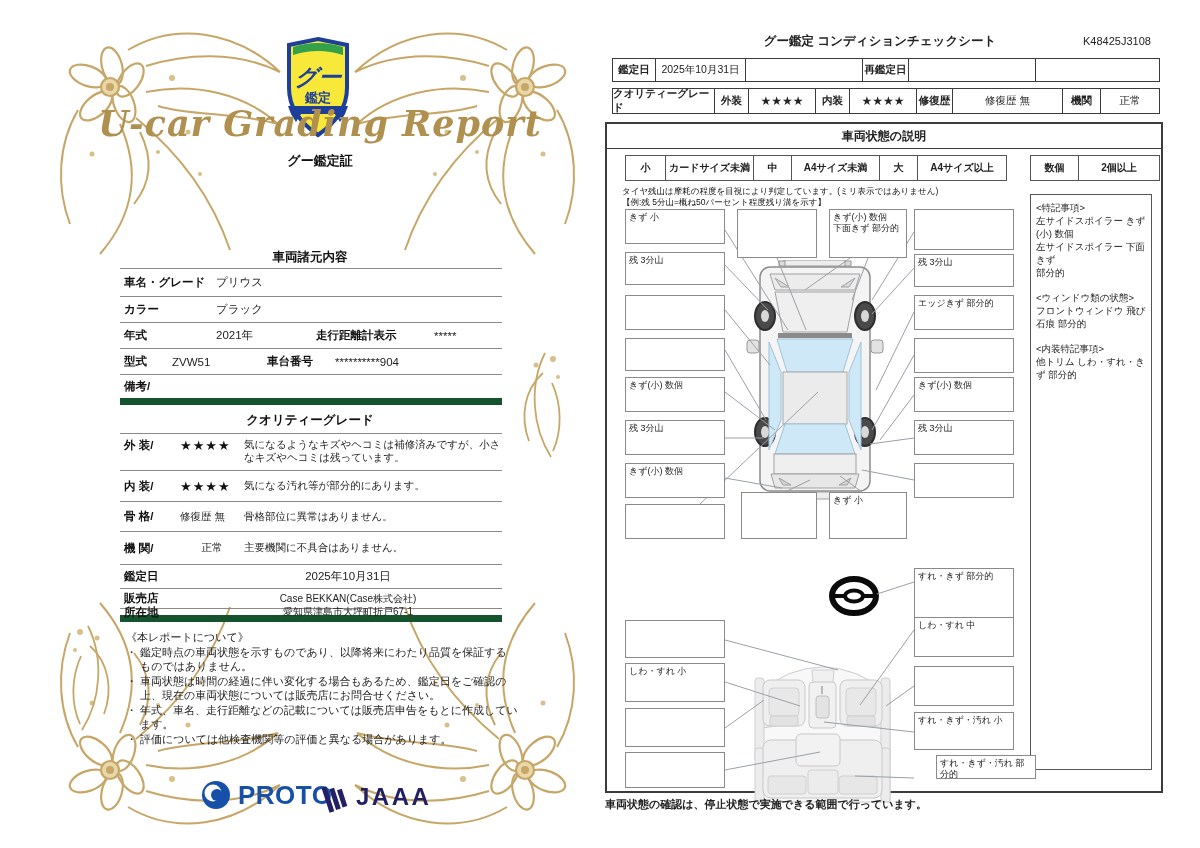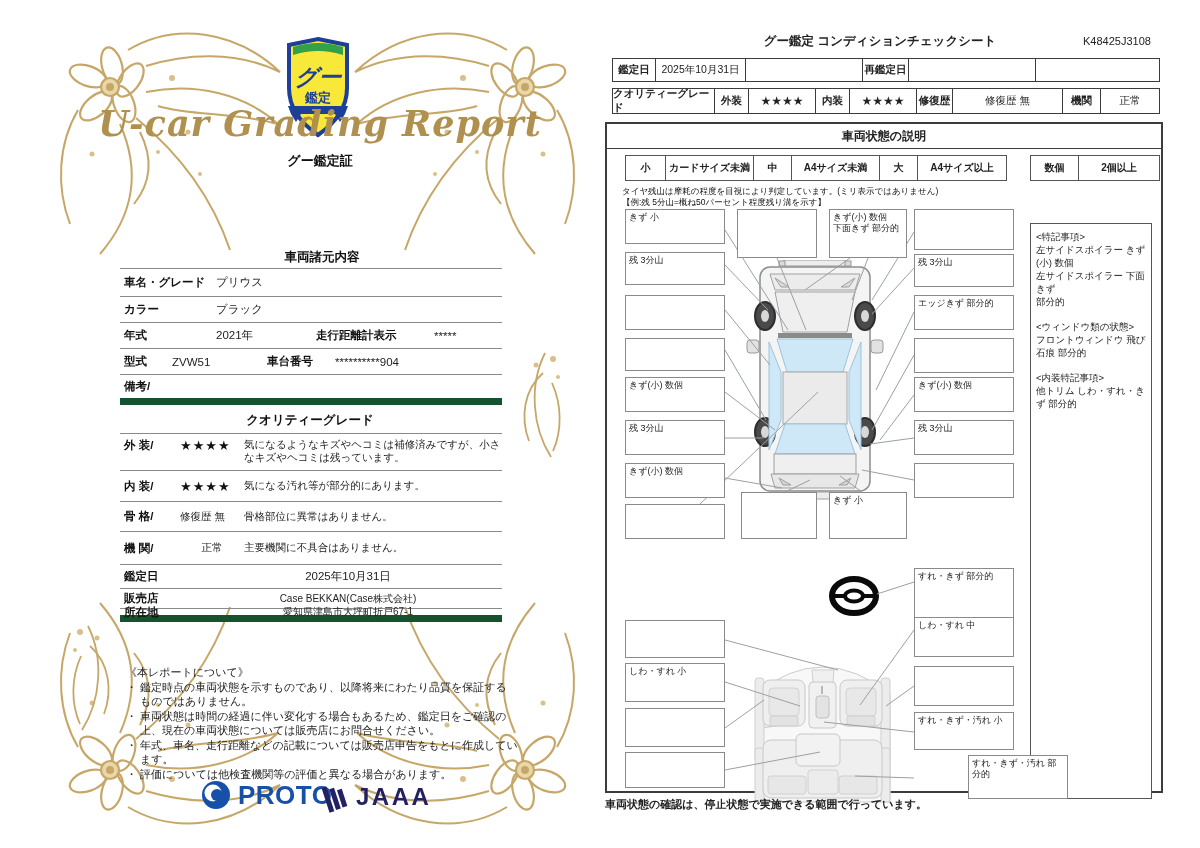--- a/index.html
+++ b/index.html
@@ -11,21 +11,21 @@
               font-style:italic;font-weight:bold;font-size:35px;color:#b0904e;letter-spacing:1px;z-index:2;}
   .cert-sub{left:120px;top:152px;width:400px;text-align:center;font-weight:bold;font-size:13px;color:#111;z-index:2;}
   .cert-intro{left:121px;top:178px;width:398px;font-family:"DejaVu Serif",serif;font-size:11.5px;
               line-height:16.5px;color:#333;text-align:justify;z-index:2;}
   .sec-head{width:380px;text-align:center;font-weight:bold;font-size:12.5px;color:#111;z-index:2;}
   .ltable{left:120px;width:382px;z-index:2;background:transparent;}
   .lrow{display:flex;align-items:center;border-top:1px solid #8a8a8a;box-sizing:border-box;font-size:11.5px;}
   .lrow:last-child{border-bottom:7px solid #14532d;}
   .lrow .lbl{font-weight:bold;color:#111;}
   .stars{letter-spacing:1px;font-size:13px;color:#111;}
-  .notes{left:126px;top:631px;width:392px;font-family:"DejaVu Serif",serif;font-size:11px;line-height:14.5px;color:#222;z-index:2;margin-top:35px;}
+  .notes{left:126px;top:631px;width:392px;font-family:"DejaVu Serif",serif;font-size:11px;line-height:14.5px;color:#222;z-index:2;}
   .notes .nrow{display:flex;}
   .notes .mark{width:14px;flex:none;}
   .logo-text-proto{font-weight:700;font-size:26px;color:#1750a8;letter-spacing:0.5px;}
   .logo-text-jaaa{font-weight:800;font-size:24px;color:#232063;letter-spacing:2.5px;}
   
   .sheet-title{left:600px;top:33px;width:560px;text-align:center;font-weight:bold;font-size:12.5px;z-index:2;}
   .sheet-code{left:1083px;top:35px;font-size:11px;z-index:2;}
   .hrow{display:flex;border:1px solid #3c3c3c;background:#fff;z-index:2;}
   .hcell{border-right:1px solid #3c3c3c;display:flex;align-items:center;justify-content:center;
          font-size:10.5px;box-sizing:border-box;}
@@ -34,21 +34,21 @@
   .main-box{left:605px;top:122px;width:558px;height:671px;border:2px solid #3c3c3c;background:#fff;z-index:0;}
   .main-title{left:607px;top:124px;width:554px;height:25px;border-bottom:1px solid #3c3c3c;
               display:flex;align-items:center;justify-content:center;font-weight:bold;font-size:12px;z-index:1;background:#fff;}
   .legend{display:flex;border:1px solid #555;background:#fff;z-index:2;}
   .lcell{border-right:1px solid #555;display:flex;align-items:center;justify-content:center;
          font-size:10px;font-weight:bold;box-sizing:border-box;}
   .lcell:last-child{border-right:none;}
   .tnote{left:622px;font-size:8.5px;line-height:11px;color:#111;z-index:2;text-align:center;}
   .abox{border:1px solid #8a8a8a;background:#fff;font-size:9px;line-height:11px;padding:2px 3px;
         color:#222;z-index:3;overflow:hidden;}
-  .rpanel{left:1030px;top:223px;width:122px;height:576px;border:1px solid #555;background:#fff;
+  .rpanel{left:1030px;top:194px;width:122px;height:576px;border:1px solid #555;background:#fff;
           padding:6px 5px;font-size:9.5px;line-height:13px;color:#222;z-index:3;}
   .rpanel .gap{height:12px;}
   .sheet-footer{left:605px;top:797px;width:560px;font-weight:bold;font-size:11px;z-index:2;}
   svg{display:block;}
 </style>
 </head>
 <body>
 
 <div class="canvas">
 
@@ -120,21 +120,21 @@
     <text x="35" y="49" font-size="23" font-weight="bold" font-style="italic" fill="#1d3f9a" text-anchor="middle">グー</text>
     <text x="35" y="66" font-size="13" font-weight="bold" fill="#1d3f9a" text-anchor="middle">鑑定</text>
     <path d="M5,70 L65,70 L62,78 L8,78 Z" fill="#1d3f9a"></path>
     <path d="M8,78 L13,86 L18,78 Z" fill="#1d3f9a"></path>
     <path d="M52,78 L57,86 L62,78 Z" fill="#1d3f9a"></path>
   </svg>
 
   <div class="abs cert-title">U-car Grading Report</div>
   <div class="abs cert-sub">グー鑑定証</div>
 
-  <div class="abs sec-head" style="left:132px;top:249px">車両諸元内容</div>
+  <div class="abs sec-head" style="left:120px;top:249px">車両諸元内容</div>
 
   <div class="abs ltable" style="top:268px">
     <div class="lrow" style="height:28px">
       <span class="lbl" style="width:92px;padding-left:4px">車名・グレード</span>
       <span>プリウス</span>
     </div>
     <div class="lrow" style="height:26px">
       <span class="lbl" style="width:92px;padding-left:4px">カラー</span>
       <span>ブラック</span>
     </div>
@@ -414,17 +414,17 @@
 
   <div class="abs abox" style="left:625px;top:620px;width:100px;height:38px"></div>
   <div class="abs abox" style="left:625px;top:663px;width:100px;height:39px">しわ・すれ 小</div>
   <div class="abs abox" style="left:625px;top:708px;width:100px;height:39px"></div>
   <div class="abs abox" style="left:625px;top:752px;width:100px;height:36px"></div>
 
   <div class="abs abox" style="left:914px;top:568px;width:100px;height:56px">すれ・きず 部分的</div>
   <div class="abs abox" style="left:914px;top:617px;width:100px;height:40px">しわ・すれ 中</div>
   <div class="abs abox" style="left:914px;top:666px;width:100px;height:40px"></div>
   <div class="abs abox" style="left:914px;top:712px;width:100px;height:38px">すれ・きず・汚れ 小</div>
-  <div class="abs abox" style="left:968px;top:755px;width:100px;height:44px">すれ・きず・汚れ 部分的</div>
+  <div class="abs abox" style="left:936px;top:755px;width:100px;height:24px">すれ・きず・汚れ 部分的</div>
 
   <div class="abs sheet-footer">車両状態の確認は、停止状態で実施できる範囲で行っています。</div>
 
 </div>
 
 </body></html>

